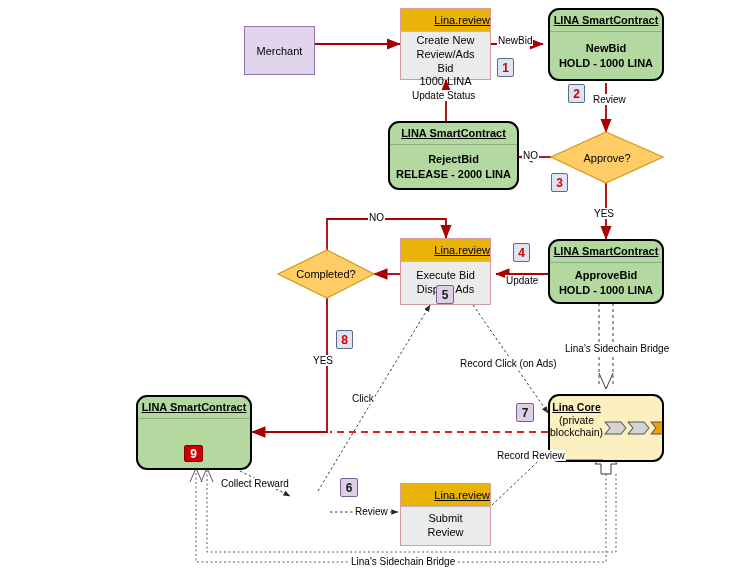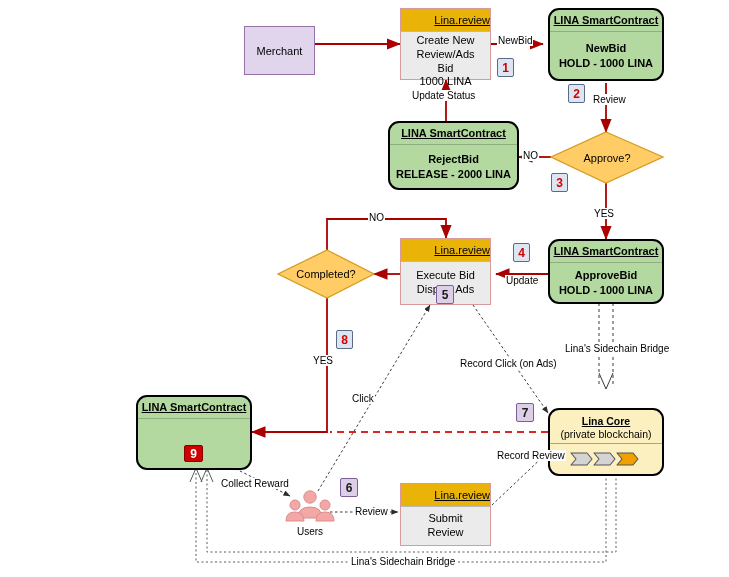--- a/index.html
+++ b/index.html
@@ -43,21 +43,21 @@
   }
   .sc .hdr span{ text-decoration:underline; }
   .sc .bdy{
     flex:1;display:flex;flex-direction:column;align-items:center;justify-content:center;
     font-size:11px;font-weight:bold;color:#000;text-align:center;line-height:1.3;
   }
 
   
   .core{
     background:#fdf0c0;border:2.5px solid #000;border-radius:11px;
-    display:flex;flex-direction:column;overflow:hidden;margin-top:14px;
+    display:flex;overflow:hidden;
   }
   .core .hdr{
     padding-top:5px;text-align:center;border-bottom:1px solid #b5a36e;padding-bottom:3px;
   }
   .core .hdr .t1{font-size:10.5px;font-weight:bold;color:#000;text-decoration:underline;display:block;}
   .core .hdr .t2{font-size:10.5px;color:#000;display:block;margin-top:1px;}
   .core .bdy{flex:1;display:flex;align-items:center;justify-content:center;}
 
   
   .diamond{position:absolute;}
@@ -254,31 +254,20 @@
 
   <div class="node review" style="left:400px;top:483px;width:91px;height:63px;">
     <div class="hdr">
       <span>Lina.review</span>
     </div>
     <div class="bdy">
       <div>Submit Review</div>
     </div>
   </div>
 
-  <div class="users" style="left:285px;top:488px;width:50px;height:52px;">
-    <svg width="50" height="38" viewBox="0 0 50 38">
-      <circle cx="25" cy="9" r="6.2" fill="#f3a8a8" stroke="#e08a8a" stroke-width="1"></circle>
-      <path d="M13,30 q0,-11 12,-11 q12,0 12,11 z" fill="#f3a8a8" stroke="#e08a8a" stroke-width="1"></path>
-      <circle cx="10" cy="17" r="5" fill="#f3a8a8" stroke="#e08a8a" stroke-width="1"></circle>
-      <path d="M1,33 q0,-9 9,-9 q9,0 9,9 z" fill="#f3a8a8" stroke="#e08a8a" stroke-width="1"></path>
-      <circle cx="40" cy="17" r="5" fill="#f3a8a8" stroke="#e08a8a" stroke-width="1"></circle>
-      <path d="M31,33 q0,-9 9,-9 q9,0 9,9 z" fill="#f3a8a8" stroke="#e08a8a" stroke-width="1"></path>
-    </svg>
-    <div class="cap">Users</div>
-  </div>
 
   <div class="badge blue" style="left:497px;top:58px;width:17px;height:19px;">1</div>
   <div class="badge blue" style="left:568px;top:84px;width:17px;height:19px;">2</div>
   <div class="badge blue" style="left:551px;top:173px;width:17px;height:19px;">3</div>
   <div class="badge blue" style="left:513px;top:243px;width:17px;height:19px;">4</div>
   <div class="badge purple" style="left:436px;top:285px;width:18px;height:19px;">5</div>
   <div class="badge purple" style="left:340px;top:478px;width:18px;height:19px;">6</div>
   <div class="badge purple" style="left:516px;top:403px;width:18px;height:19px;">7</div>
   <div class="badge blue" style="left:336px;top:330px;width:17px;height:19px;">8</div>
   <div class="badge red" style="left:184px;top:445px;width:19px;height:17px;">9</div>

